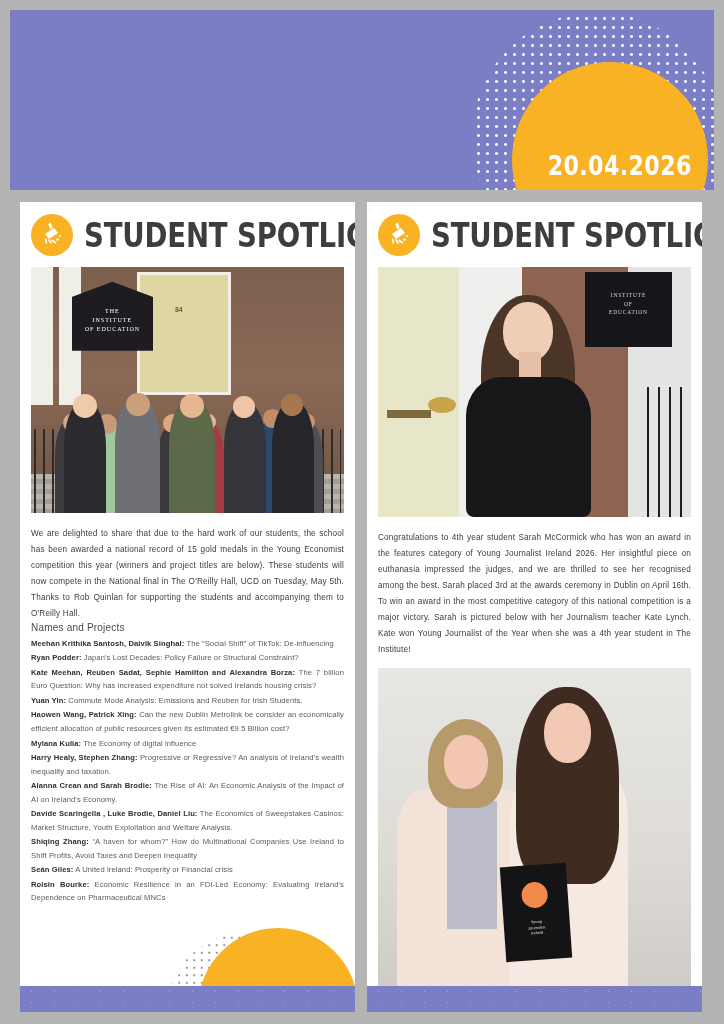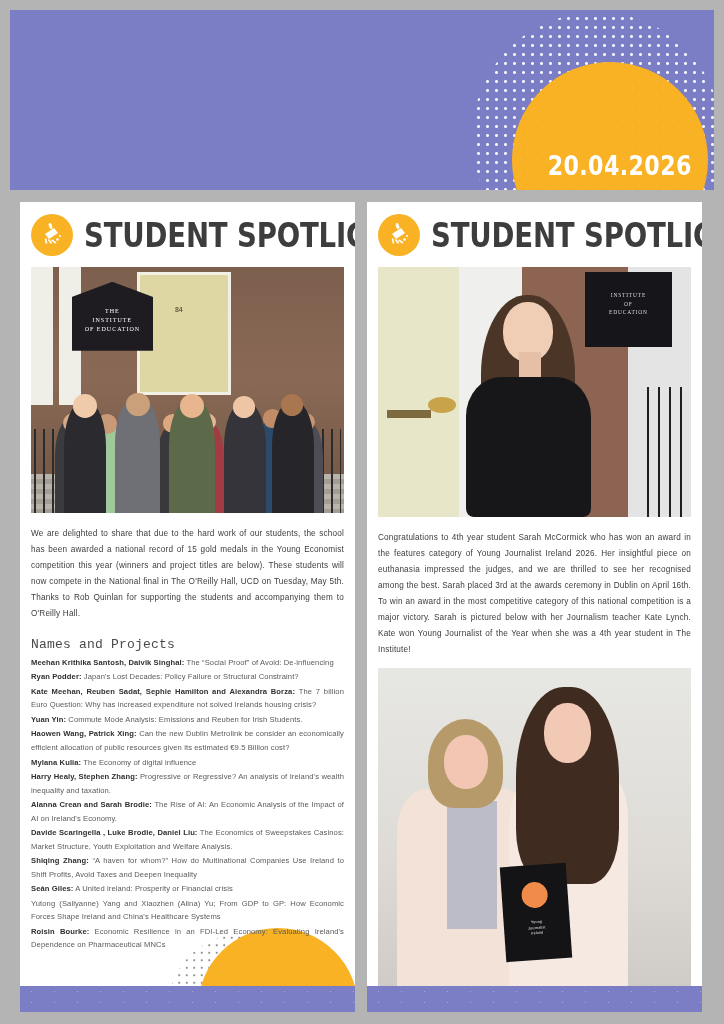--- a/index.html
+++ b/index.html
@@ -168,26 +168,24 @@
   
   .para {
     font-size: 8.2px;
     line-height: 1.95;
     color: #3c3c3c;
     text-align: justify;
     margin-top: 13px;
     letter-spacing: .18px;
   }
   .list-head {
-    font-size: 13px;
+    font-size: 10px;
     color: #4a4a4a;
-    margin-top: 15px;
     margin-bottom: 4px;
     letter-spacing: .2px;
-    font-family: Liberation Mono, monospace;
   }
   .entry {
     font-size: 7.6px;
     line-height: 1.78;
     color: #5a5a5a;
     text-align: justify;
     letter-spacing: .1px;
     margin-bottom: 1px;
   }
   .entry b { color: #2f2f2f; font-weight: 700; }
@@ -371,32 +369,31 @@
                 <div class="head" style="left:81%;top:29%;width:7.5%;height:13%;background:#a8764f;"></div>
               </div>
             </div>
           </div>
 
           <div class="para">We are delighted to share that due to the hard work of our students, the school has been awarded a national record of 15 gold medals in the Young Economist competition this year (winners and project titles are below). These students will now compete in the National final in The O'Reilly Hall, UCD on Tuesday, May 5th. Thanks to Rob Quinlan for supporting the students and accompanying them to O'Reilly Hall.</div>
 
           <div class="list-head">Names and Projects</div>
 
           <div>
-            <div class="entry"><b>Meehan Krithika Santosh, Daivik Singhal:</b><span> The “Social Proof” of Avoid: De-influencing</span></div>
+            <div class="entry"><b>Meehan Krithika Santosh, Daivik Singhal:</b><span> The “Social Shift” of TikTok: De-influencing</span></div>
             <div class="entry"><b>Ryan Podder:</b><span> Japan's Lost Decades: Policy Failure or Structural Constraint?</span></div>
             <div class="entry"><b>Kate Meehan, Reuben Sadat, Sephie Hamilton and Alexandra Borza:</b><span> The 7 billion Euro Question: Why has increased expenditure not solved Irelands housing crisis?</span></div>
             <div class="entry"><b>Yuan Yin:</b><span> Commute Mode Analysis: Emissions and Reuben for Irish Students.</span></div>
             <div class="entry"><b>Haowen Wang, Patrick Xing:</b><span> Can the new Dublin Metrolink be consider an economically efficient allocation of public resources given its estimated €9.5 Billion cost?</span></div>
             <div class="entry"><b>Mylana Kulia:</b><span> The Economy of digital influence</span></div>
             <div class="entry"><b>Harry Healy, Stephen Zhang:</b><span> Progressive or Regressive? An analysis of Ireland's wealth inequality and taxation.</span></div>
             <div class="entry"><b>Alanna Crean and Sarah Brodie:</b><span> The Rise of AI: An Economic Analysis of the Impact of AI on Ireland's Economy.</span></div>
             <div class="entry"><b>Davide Scaringella , Luke Brodie, Daniel Liu:</b><span> The Economics of Sweepstakes Casinos: Market Structure, Youth Exploitation and Welfare Analysis.</span></div>
             <div class="entry"><b>Shiqing Zhang:</b><span> “A haven for whom?” How do Multinational Companies Use Ireland to Shift Profits, Avoid Taxes and Deepen Inequality</span></div>
             <div class="entry"><b>Seán Giles:</b><span> A United ireland: Prosperity or Financial crisis</span></div>
-            <div class="entry"><span>Yutong (Sallyanne) Yang and Xiaozhen (Alina) Yu; From GDP to GP: How Economic Forces Shape Ireland and China's Healthcare Systems</span></div>
             <div class="entry"><b>Roisin Bourke:</b><span> Economic Resilience in an FDI-Led Economy: Evaluating Ireland's Dependence on Pharmaceutical MNCs</span></div>
           </div>
         </div>
 
         <div class="spacer"></div>
         <div class="dots-bottom"></div>
         <div class="sun-bottom"></div>
         <div class="card-foot"></div>
       </div>
 

